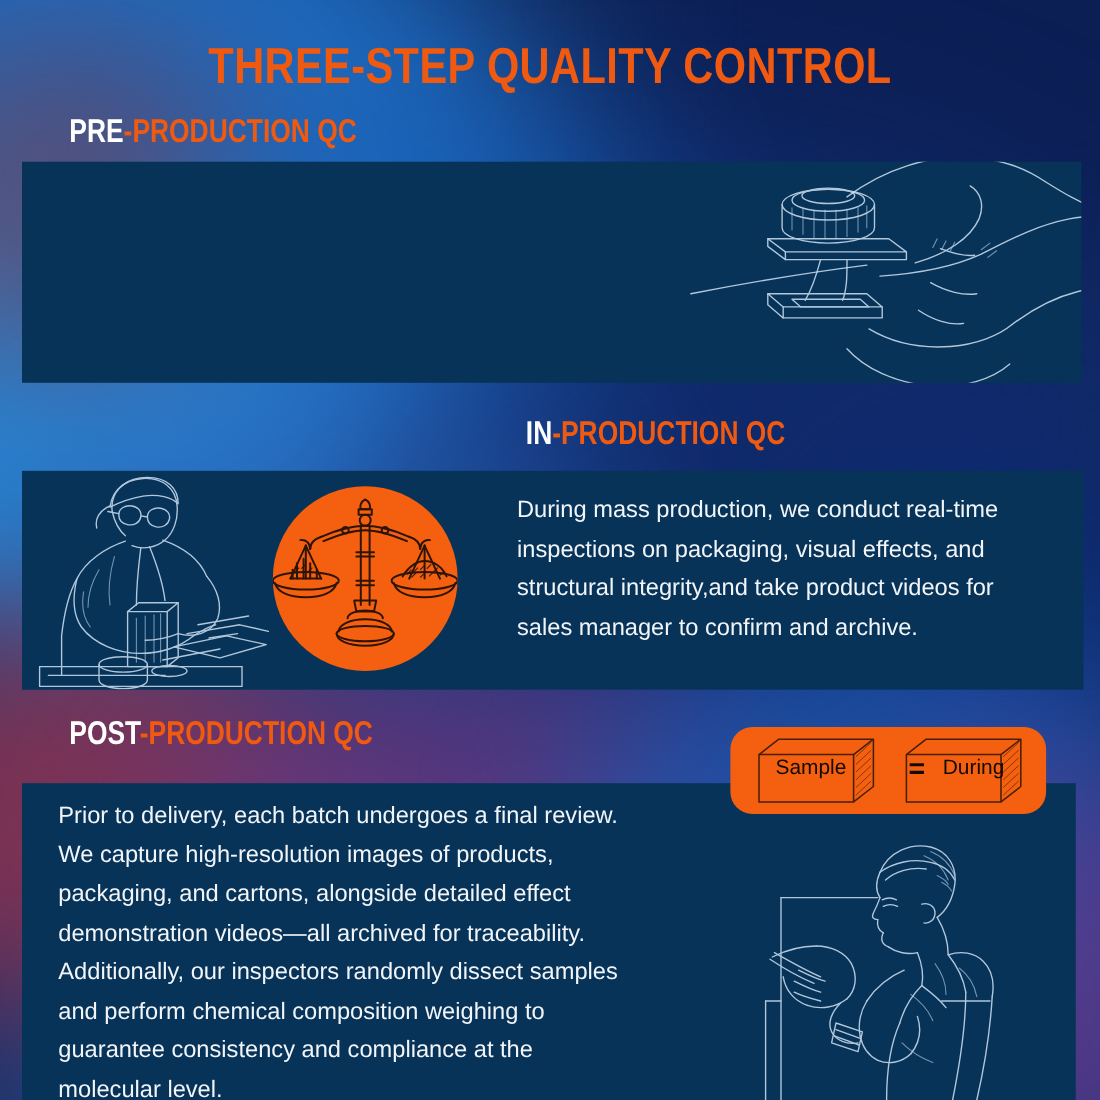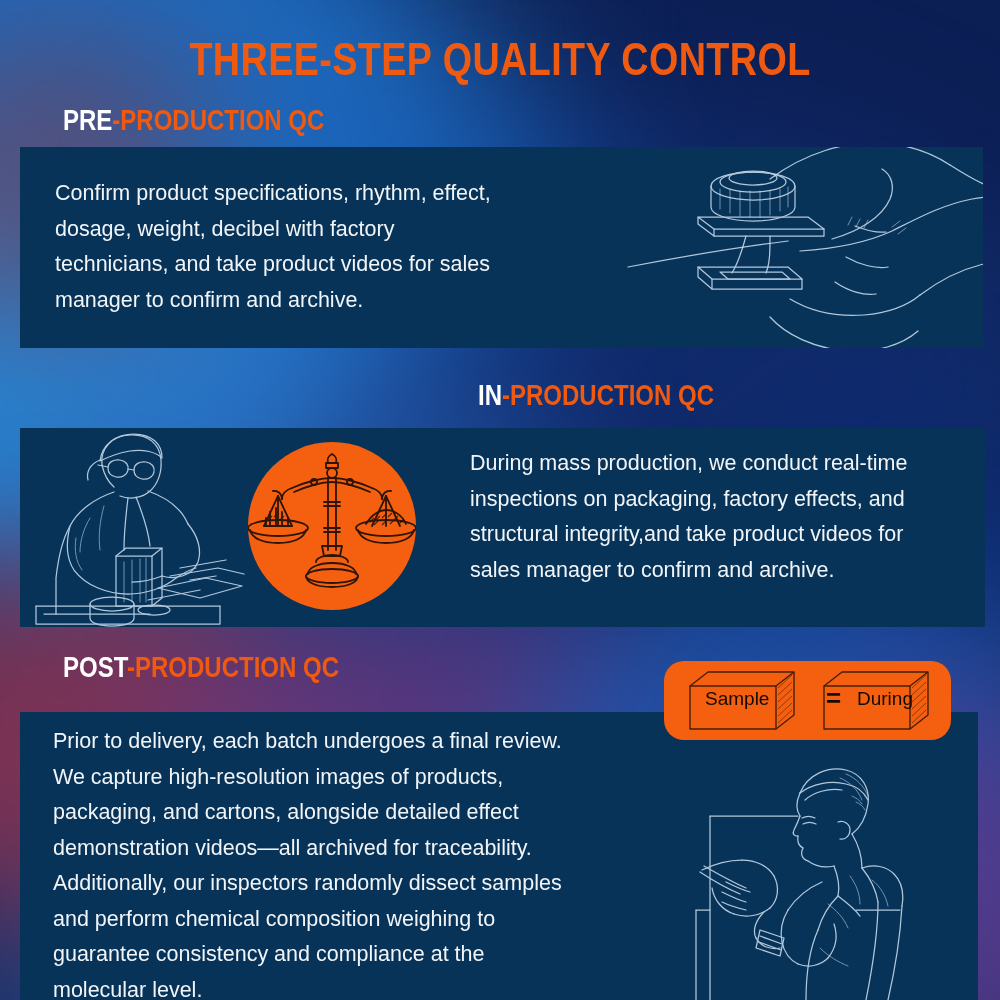--- a/index.html
+++ b/index.html
@@ -132,24 +132,20 @@
 
 <div id="page">
 
   <div class="title">THREE-STEP QUALITY CONTROL</div>
 
   <div class="sec-head" id="head1">
     <span class="w">PRE</span><span class="o">-PRODUCTION QC</span>
   </div>
 
   <div class="panel" id="panel1">
-    <div class="body-text" id="text1">Confirm product specifications, rhythm, effect,
-dosage, weight, decibel with factory
-technicians, and take product videos for sales
-manager to confirm and archive.</div>
 
     <svg class="art" style="left:600px; top:-8px;" width="390" height="215" viewBox="0 0 390 215">
       <g class="ln">
         <path d="M8 128 C60 118 120 108 168 102"></path>
         <path d="M150 40 C185 14 225 2 262 4 C292 6 312 14 330 26"></path>
         <path d="M330 26 C346 36 362 46 382 52"></path>
         <path d="M212 100 C240 92 262 78 270 60 C275 48 272 36 262 30"></path>
         <path d="M180 112 C210 110 246 104 272 92 C300 78 322 66 352 60 C368 57 380 57 389 59"></path>
         <path d="M170 160 C190 172 216 178 244 176 C268 174 288 166 300 156"></path>
         <path d="M300 156 C316 144 336 132 360 126 C374 122 384 122 390 123"></path>
@@ -194,21 +190,21 @@
       </g>
     </svg>
   </div>
 
   <div class="sec-head" id="head2">
     <span class="w">IN</span><span class="o">-PRODUCTION QC</span>
   </div>
 
   <div class="panel" id="panel2">
     <div class="body-text" id="text2">During mass production, we conduct real-time
-inspections on packaging, factory effects, and
+inspections on packaging, visual effects, and
 structural integrity,and take product videos for
 sales manager to confirm and archive.</div>
 
     <svg class="art" style="left:10px; top:0px;" width="240" height="199" viewBox="0 0 240 199">
       <g class="ln">
 
         <path d="M72 37 C70 20 82 8 100 7 C118 6 130 16 131 32 C132 44 128 56 120 63 C112 70 100 72 90 68"></path>
         <path d="M72 37 C74 46 78 54 84 59"></path>
 
         <path d="M70 33 C72 16 86 6 104 6 C122 6 132 16 132 30 C126 24 114 21 100 23 C88 25 78 29 70 33 Z"></path>

